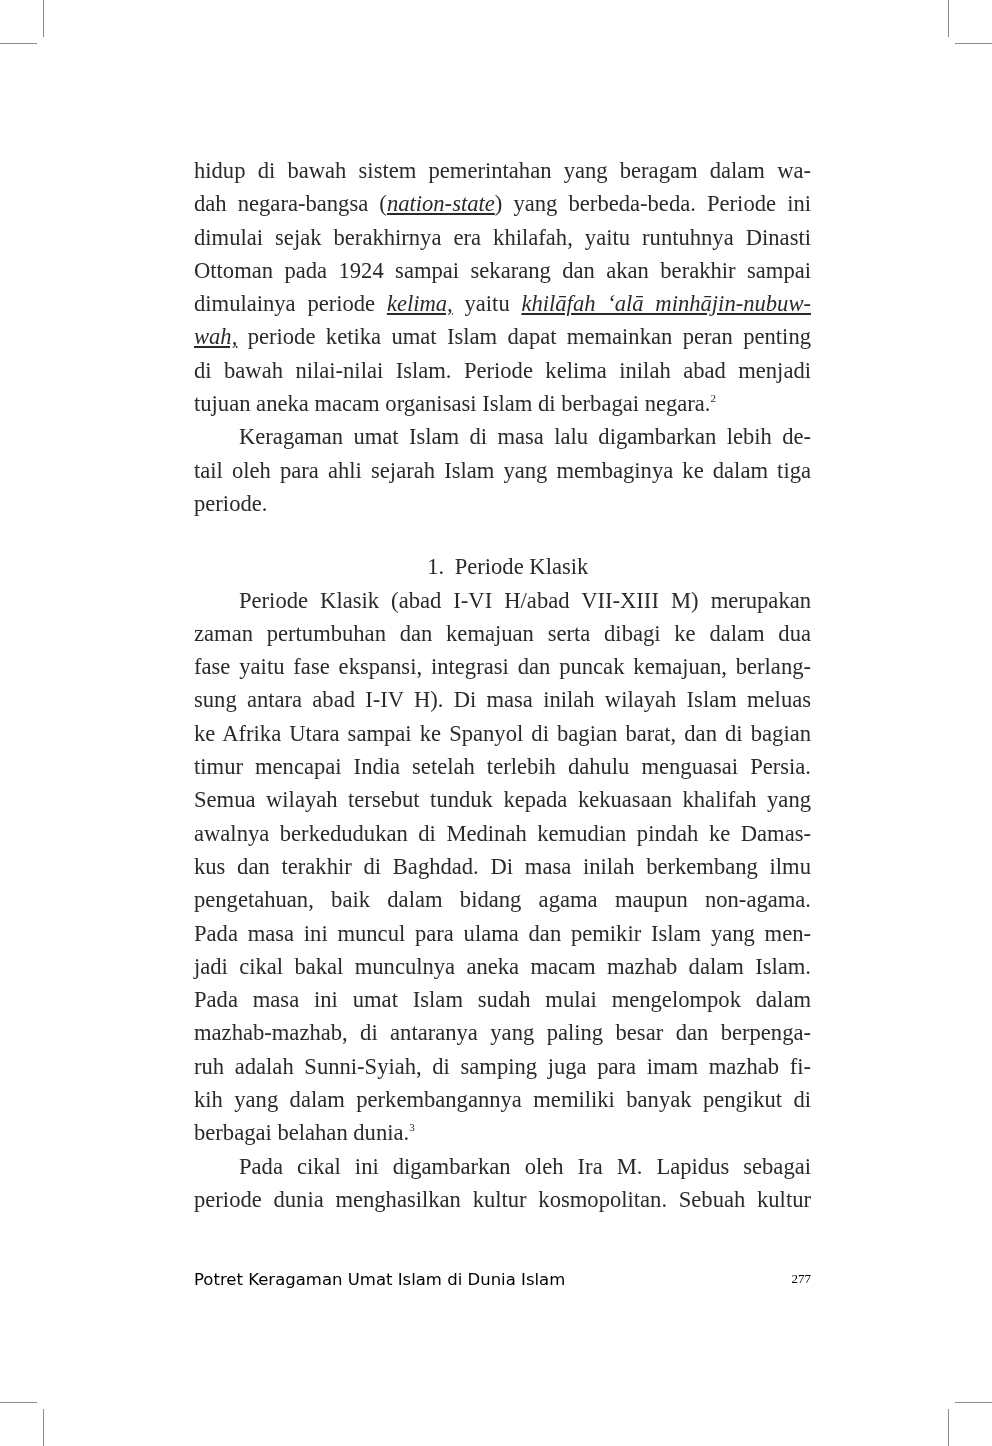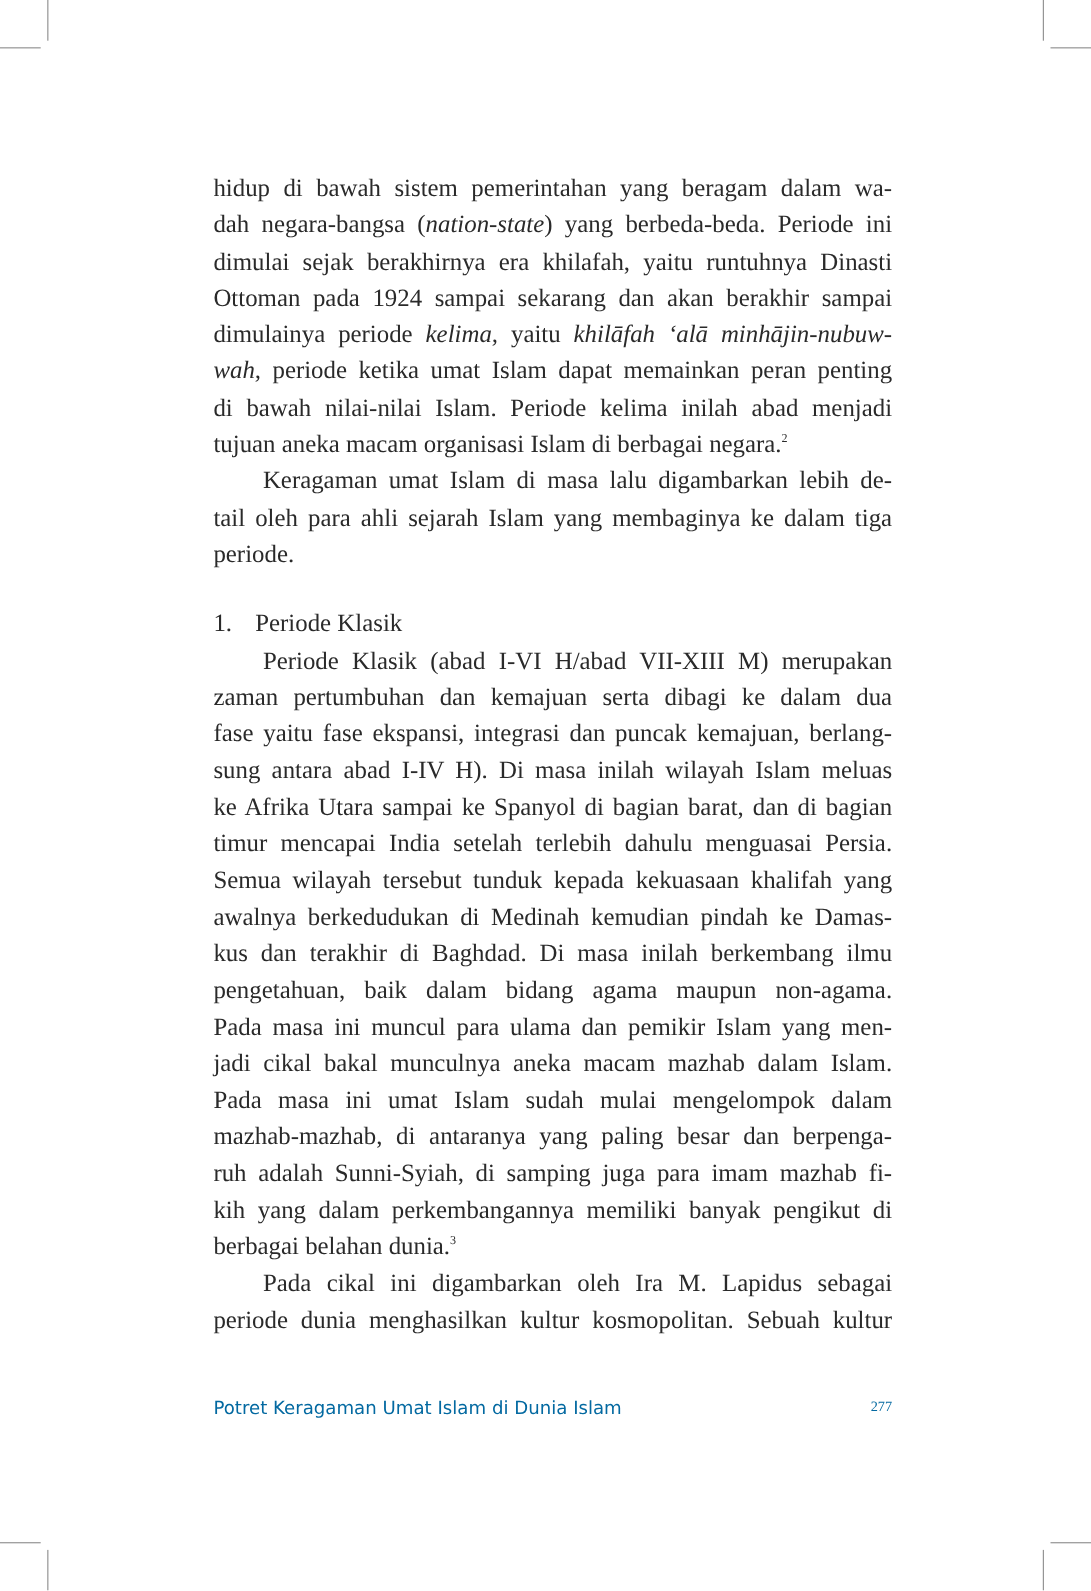--- a/index.html
+++ b/index.html
@@ -9,27 +9,27 @@
   .crop.h { height: 1px; width: 37px; }
   .text {
     position: absolute; left: 194px; top: 154px; width: 617px;
     font-family: "Liberation Serif", "DejaVu Serif", serif;
     font-size: 22.6px; line-height: 33.3px; color: #2a2a2a;
   }
   .line { display: block; white-space: nowrap; text-align: justify; text-align-last: justify; height: 33.3px; }
   .line.last { text-align-last: left; font-family: Liberation Serif, serif; }
   .line.indent { padding-left: 45px; }
   .gap { height: 30px; }
-  .heading { display: block; white-space: nowrap; height: 33.3px; }
+  .heading { display: block; white-space: nowrap; height: 33.3px; text-align: center; }
   .heading .num { display: inline-block; width: 38px; }
   sup { font-size: 11px; line-height: 0; vertical-align: 9px; }
-  i { font-style: italic; }
+  i { font-style: italic; text-decoration: underline; }
   .footer {
     position: absolute; left: 194px; top: 1266px; width: 617px; height: 26px;
-    font-family: "DejaVu Sans", "Liberation Sans", sans-serif; font-size: 16.5px; color: #0369a1;
+    font-family: "DejaVu Sans", "Liberation Sans", sans-serif; font-size: 16.5px; color: #000000;
     display: flex; justify-content: space-between; align-items: center;
   }
   .footer .pgnum { font-family: "Liberation Serif", serif; font-size: 13px; }
 </style>
 </head>
 <body>
 
 <div class="crop v" style="left:43px; top:0;"></div>
 <div class="crop h" style="left:0; top:43px;"></div>
 <div class="crop v" style="left:948px; top:0;"></div>

